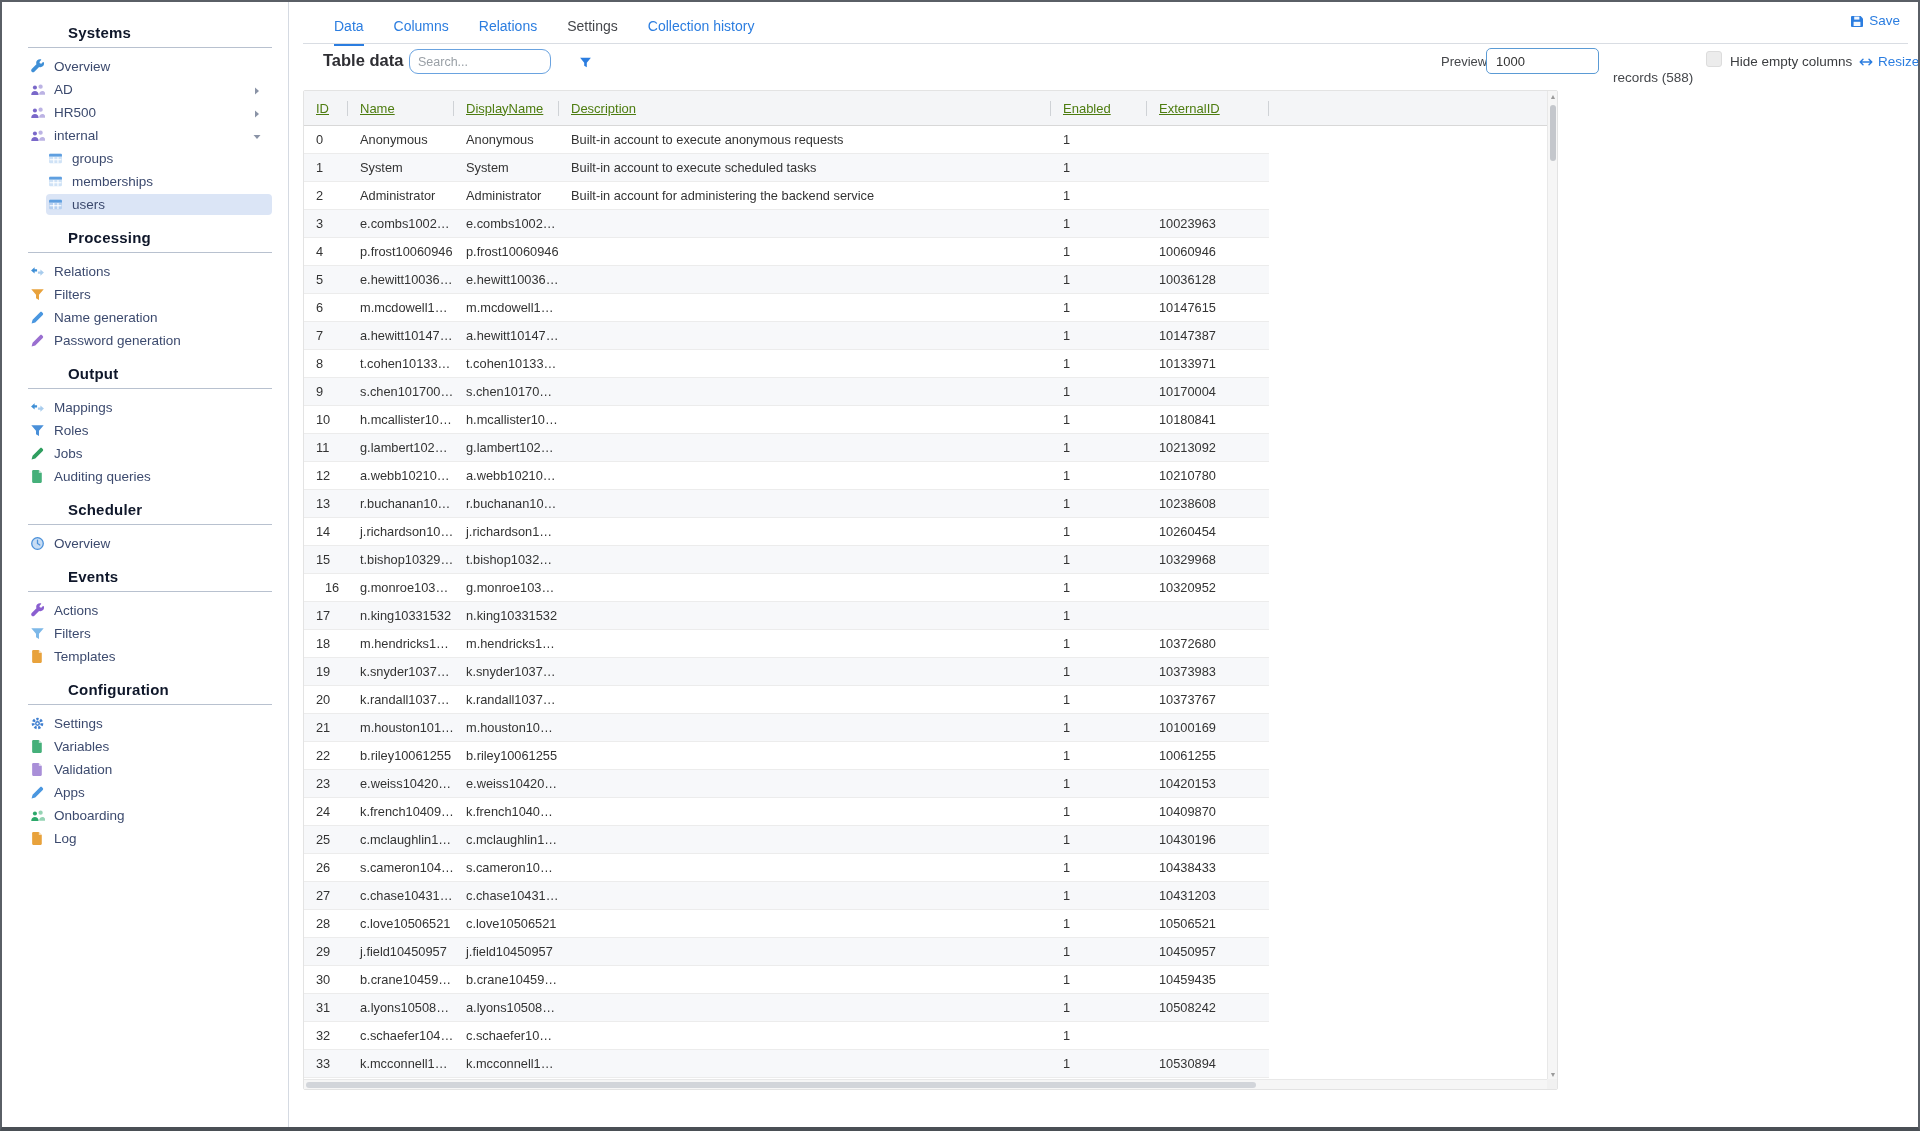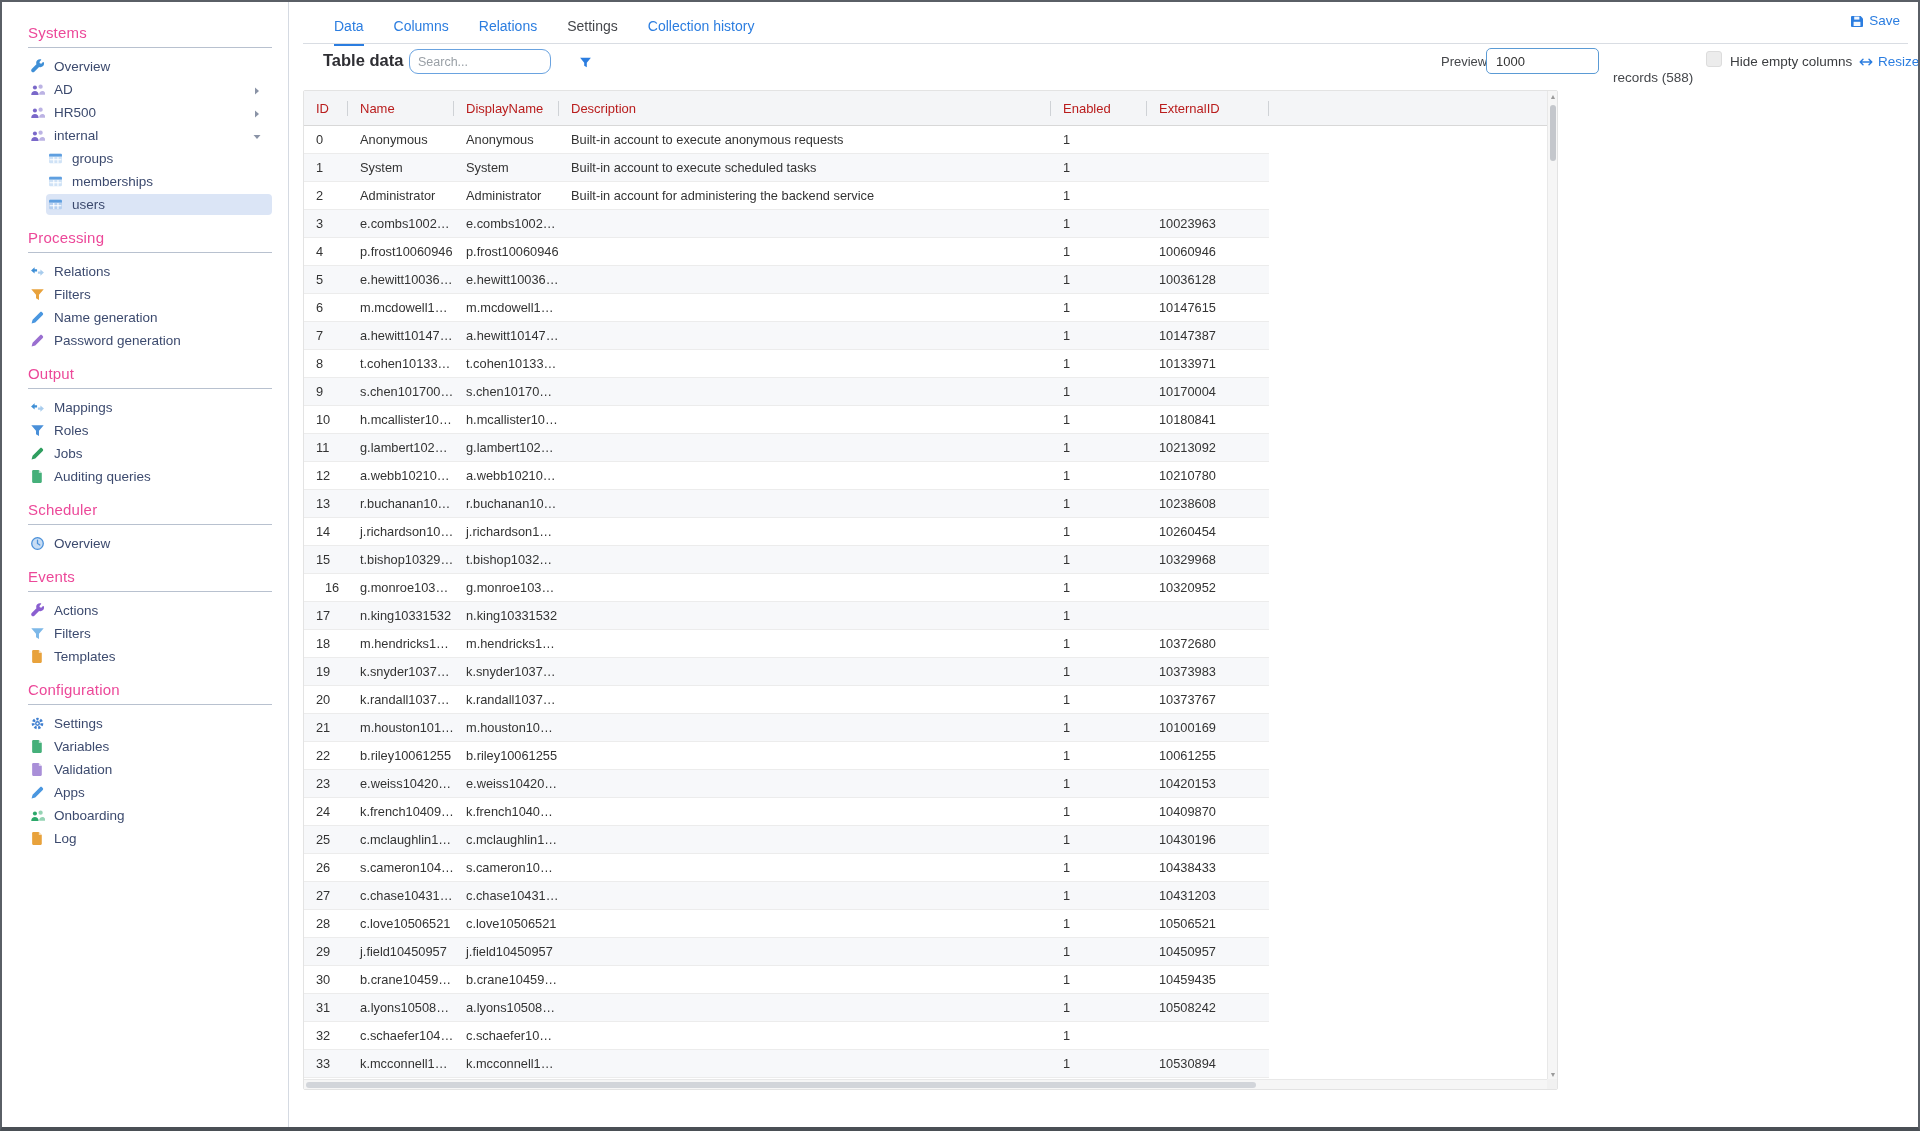--- a/index.html
+++ b/index.html
@@ -4,21 +4,21 @@
 <style>
   * { margin:0; padding:0; box-sizing:border-box; }
   html,body { width:1920px; height:1131px; font-family:"Liberation Sans", sans-serif; background:#fff; overflow:hidden; }
   .window { position:absolute; left:0; top:0; width:1920px; height:1131px; background:#fff;
             border:2px solid #5a5f66; border-bottom:4px solid #4a4f55; overflow:hidden; }
 
   
   .sidebar { position:absolute; left:0; top:0; width:287px; height:100%; background:#fff;
              border-right:1px solid #d5dae2; padding:12px 0 0 26px; overflow:hidden; }
   .sb-section { margin-bottom:4px; }
-  .sb-heading { font-size:15px; font-weight:normal; color:#ec4899; padding:10px 0 6px 0; letter-spacing:.2px; }
+  .sb-heading { font-size:15px; font-weight:bold; color:#0f172a; padding:10px 0 6px 0; letter-spacing:.2px;margin-left:40px; }
   .sb-divider { height:1px; background:#b8c1cf; margin:0 16px 8px 0; }
   .sb-item { position:relative; display:flex; align-items:center; height:21px; margin:2px 16px 2px 0;
              color:#3c4a6e; font-size:13.5px; cursor:pointer; border-radius:4px; padding-left:2px; }
   .sb-item .ic { width:15px; height:15px; margin-right:9px; display:inline-flex; flex:0 0 15px; }
   .sb-item .ic svg { width:15px; height:15px; }
   .sb-item.sub { margin-left:18px; }
   .sb-item.active { background:#dbe5f6; }
   .sb-chev { position:absolute; right:10px; top:5px; width:10px; height:10px; color:#8a93a6; }
   .sb-chev svg { width:10px; height:10px; }
 
@@ -58,21 +58,21 @@
   .resizelink { position:absolute; left:1569px; top:52px; display:flex; align-items:center; gap:5px;
                 color:#2b7de0; font-size:13.5px; cursor:pointer; }
   .resizelink .ic { width:14px; height:14px; }
   .resizelink .ic svg { width:14px; height:14px; }
 
   
   .tablewrap { position:absolute; left:13px; top:88px; width:1255px; height:1000px;
                border:1px solid #e3e3e3; border-radius:2px; background:#fff; overflow:hidden; }
   .thead { position:absolute; left:0; top:0; right:10px; height:35px; background:#f4f5f7;
            border-bottom:1px solid #d8d8d8; display:flex; }
-  .th { position:relative; display:flex; align-items:center; padding-left:12px; font-size:13px; color:#b91c1c; }
+  .th { position:relative; display:flex; align-items:center; padding-left:12px; font-size:13px; color:#4d7c0f;text-decoration:underline; }
   .th::after { content:""; position:absolute; right:0; top:10px; height:15px; width:1px; background:#cfd2d6; }
   .th.blank::after { display:none; }
   .tbody { position:absolute; left:0; top:35px; width:965px; }
   .tr { display:flex; height:28px; border-bottom:1px solid #ececec; background:#fff; }
   .tr.odd { background:#f7f8fa; }
   .td { padding-left:12px; font-size:12.8px; color:#333; line-height:27px; white-space:nowrap;
         overflow:hidden; text-overflow:ellipsis; }
 
   
   .vscroll { position:absolute; right:0; top:0; width:10px; height:990px; background:#f6f6f6;

